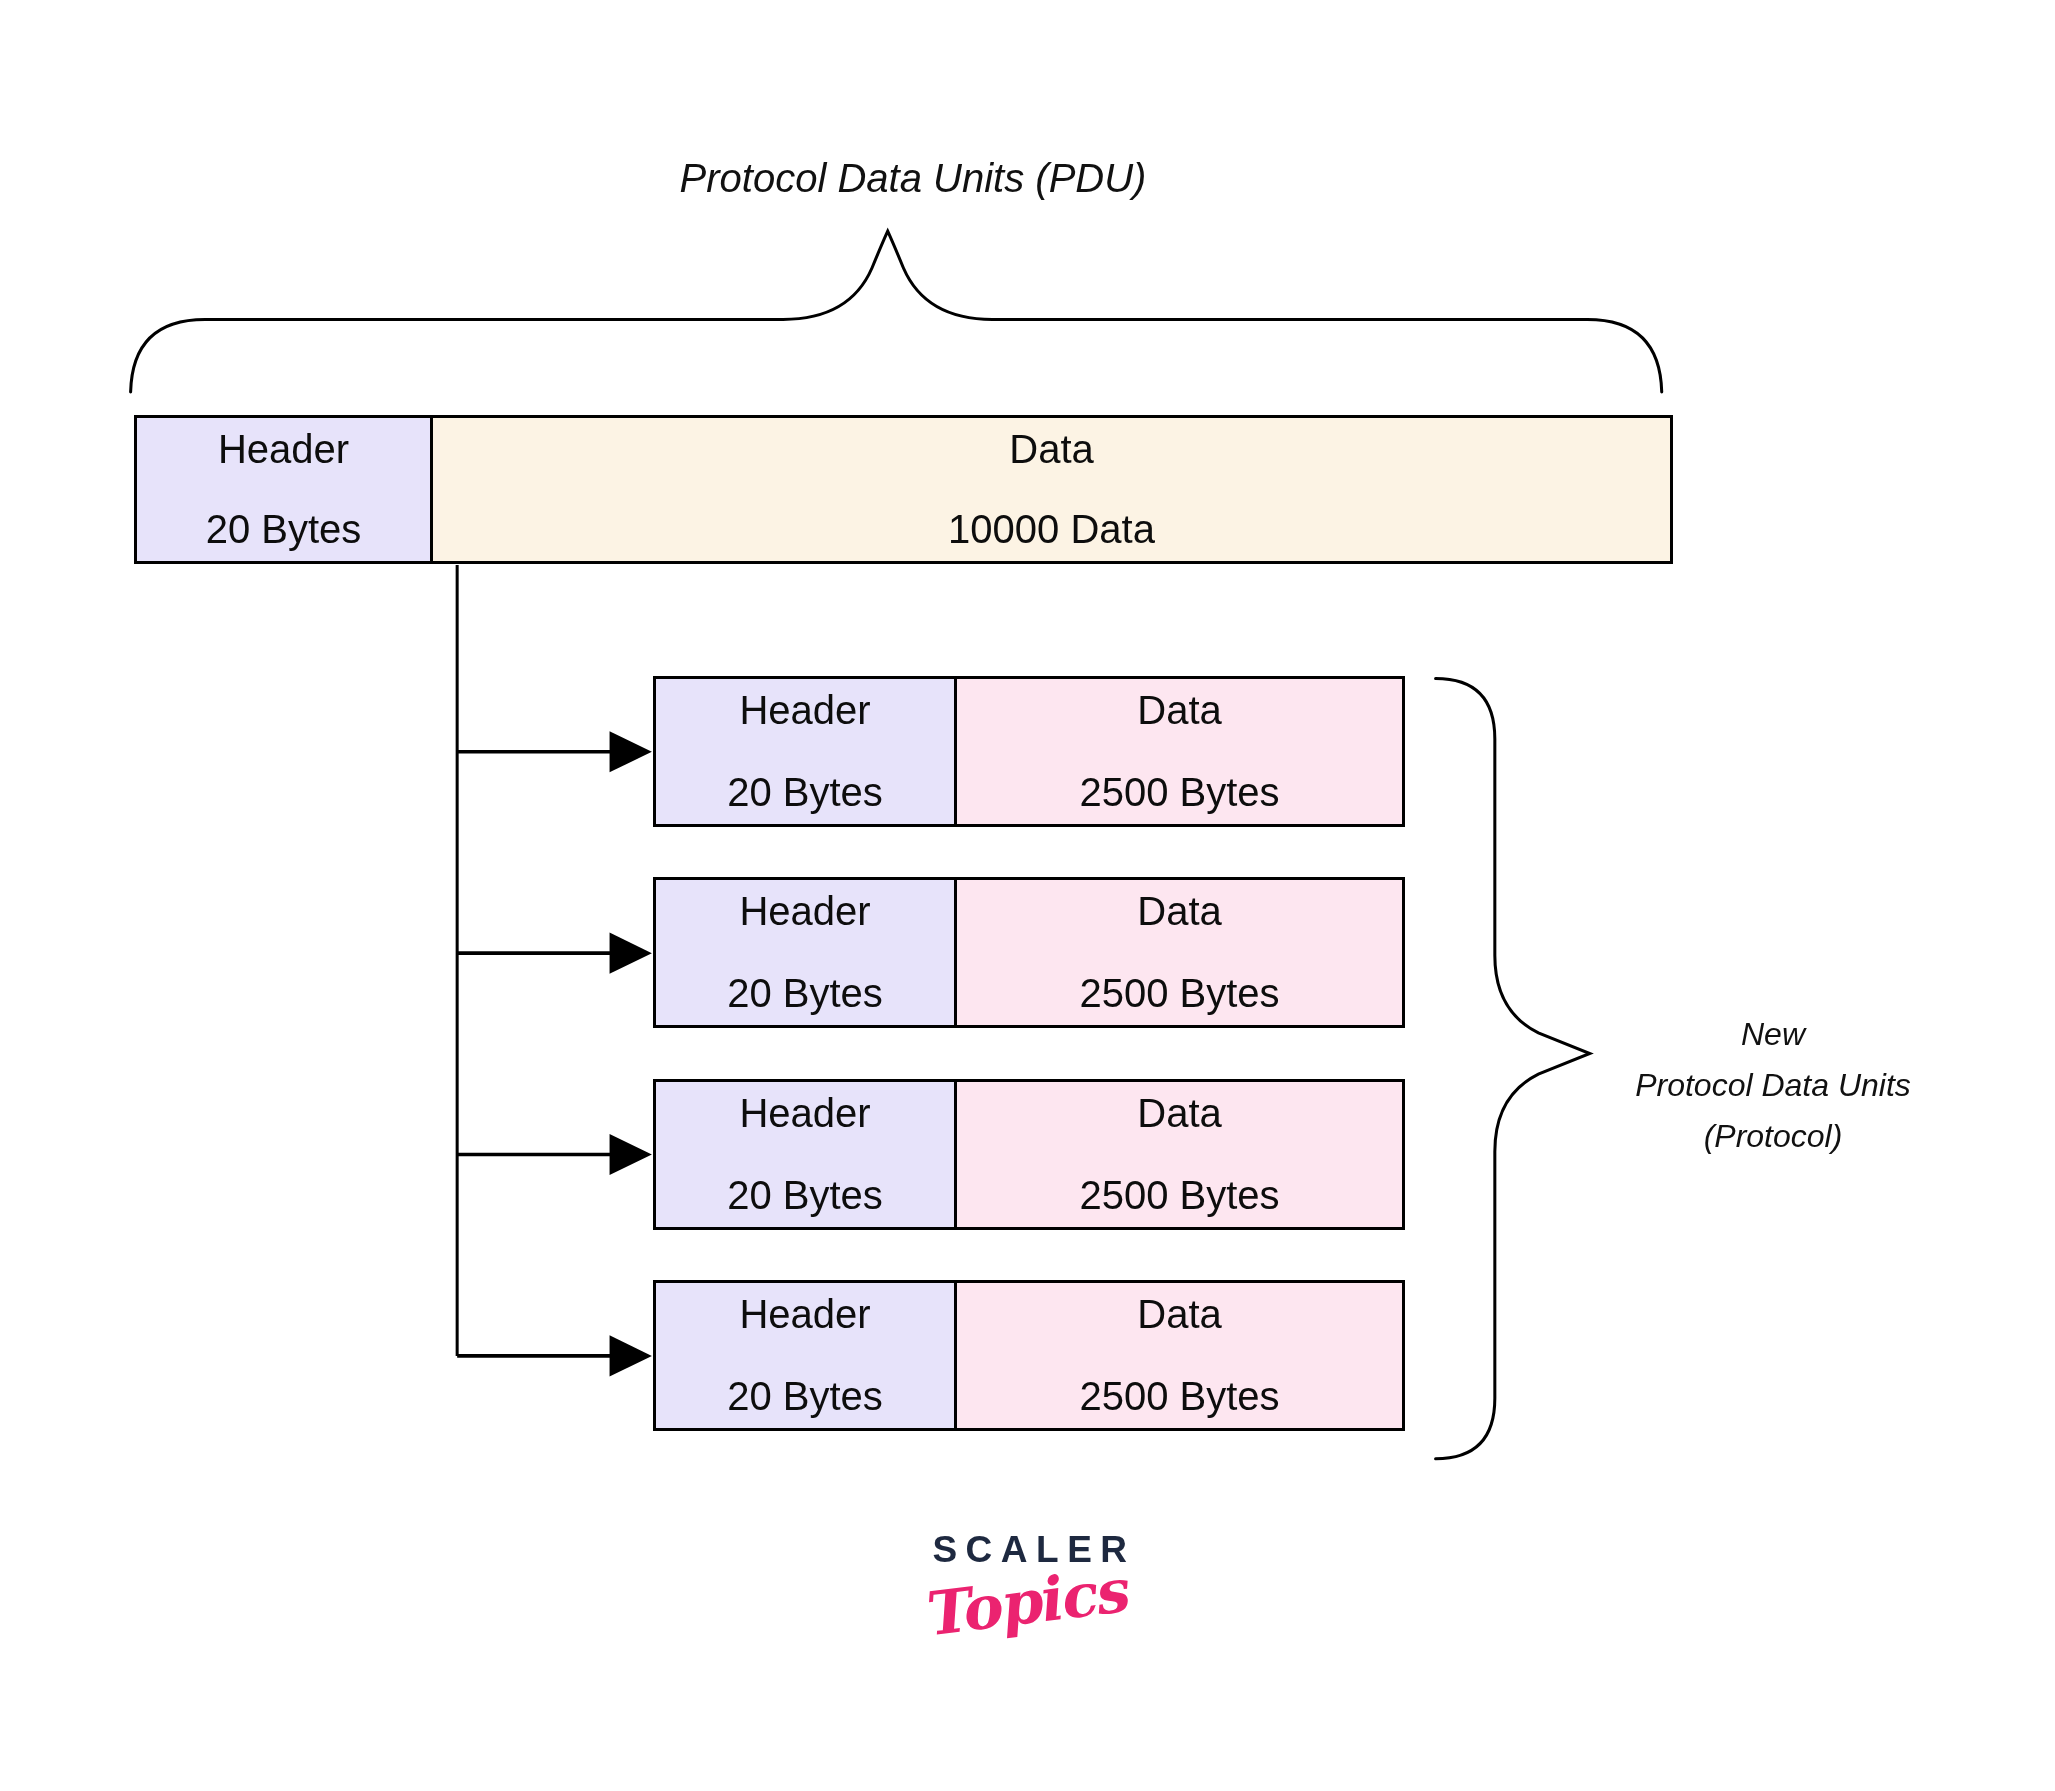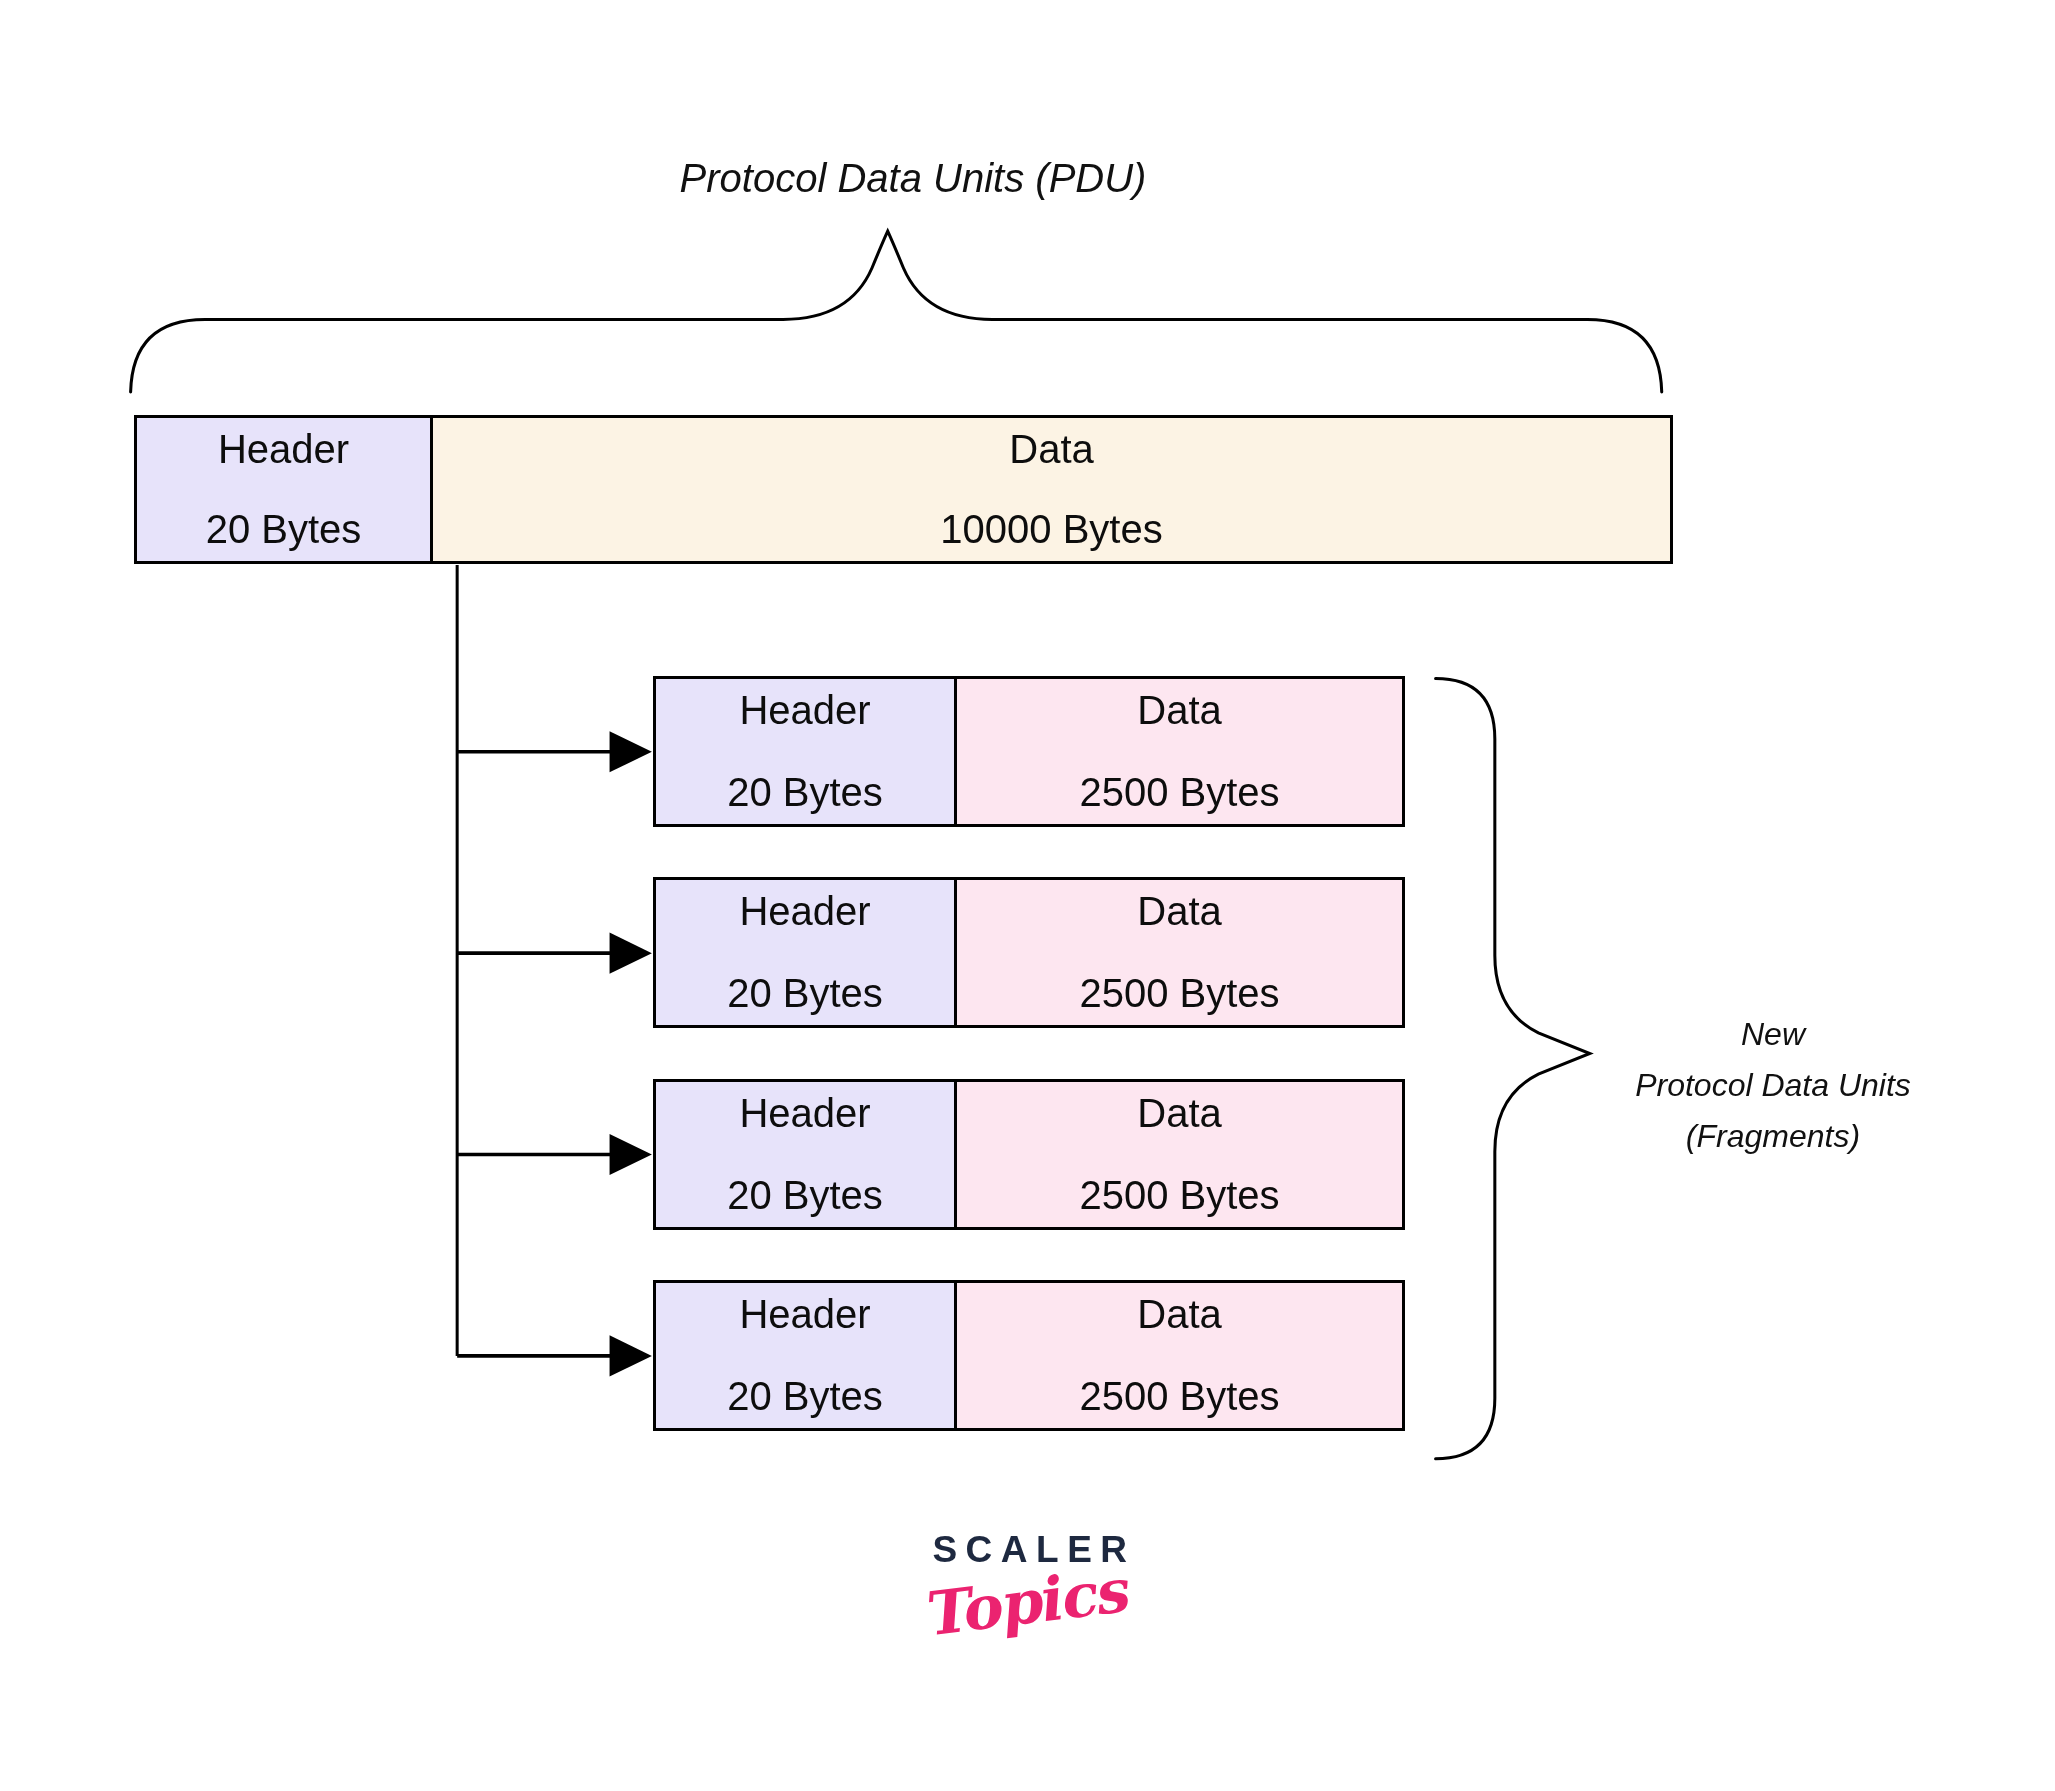--- a/index.html
+++ b/index.html
@@ -108,21 +108,21 @@
 
   <div class="title">Protocol Data Units (PDU)</div>
 
   <div class="bar pdu-bar">
     <div class="cell cell-header">
       <div>Header</div>
       <div>20 Bytes</div>
     </div>
     <div class="cell cell-data-pdu">
       <div>Data</div>
-      <div>10000 Bytes</div>
+      <div>10000 Data</div>
     </div>
   </div>
 
   <div class="bar frag frag-1">
     <div class="cell cell-header">
       <div>Header</div>
       <div>20 Bytes</div>
     </div>
     <div class="cell cell-data-frag">
       <div>Data</div>
@@ -159,21 +159,21 @@
     </div>
     <div class="cell cell-data-frag">
       <div>Data</div>
       <div>2500 Bytes</div>
     </div>
   </div>
 
   <div class="right-label">
     <div>New</div>
     <div>Protocol Data Units</div>
-    <div>(Fragments)</div>
+    <div>(Protocol)</div>
   </div>
 
   <div class="logo">
     <div class="logo-scaler">SCALER</div>
     <div class="logo-topics">Topics</div>
   </div>
 
 </div>
 
 

